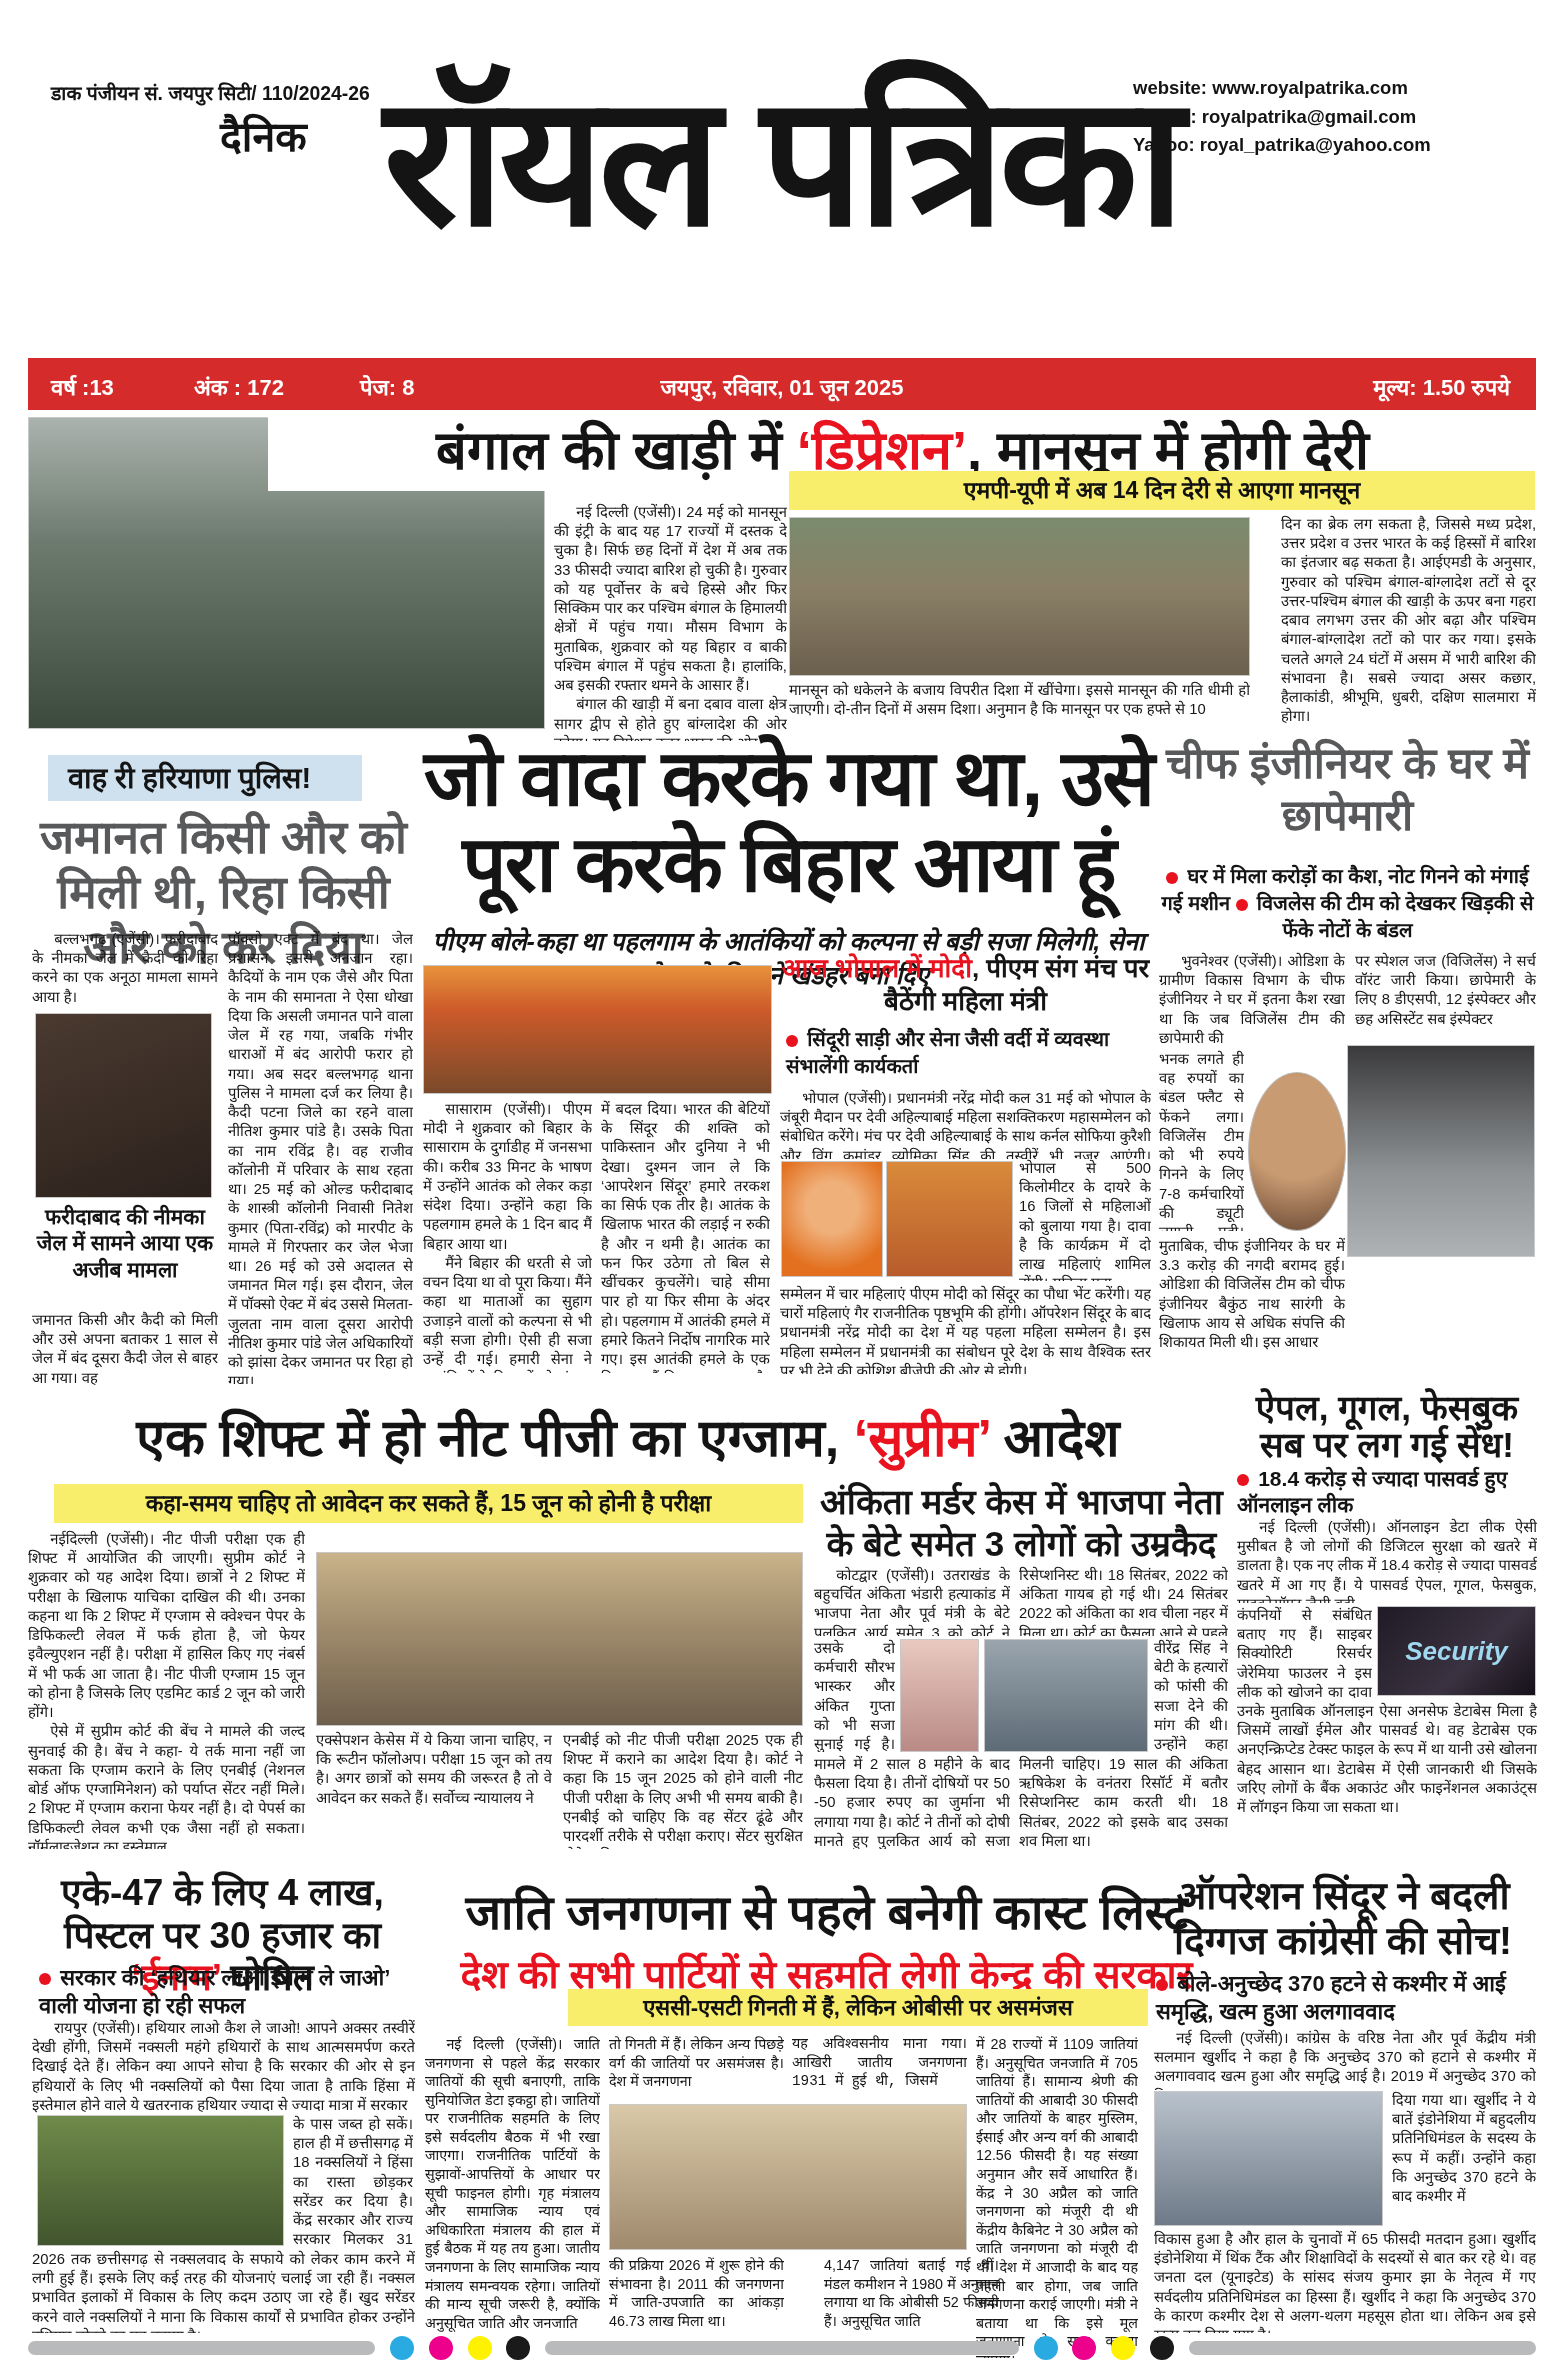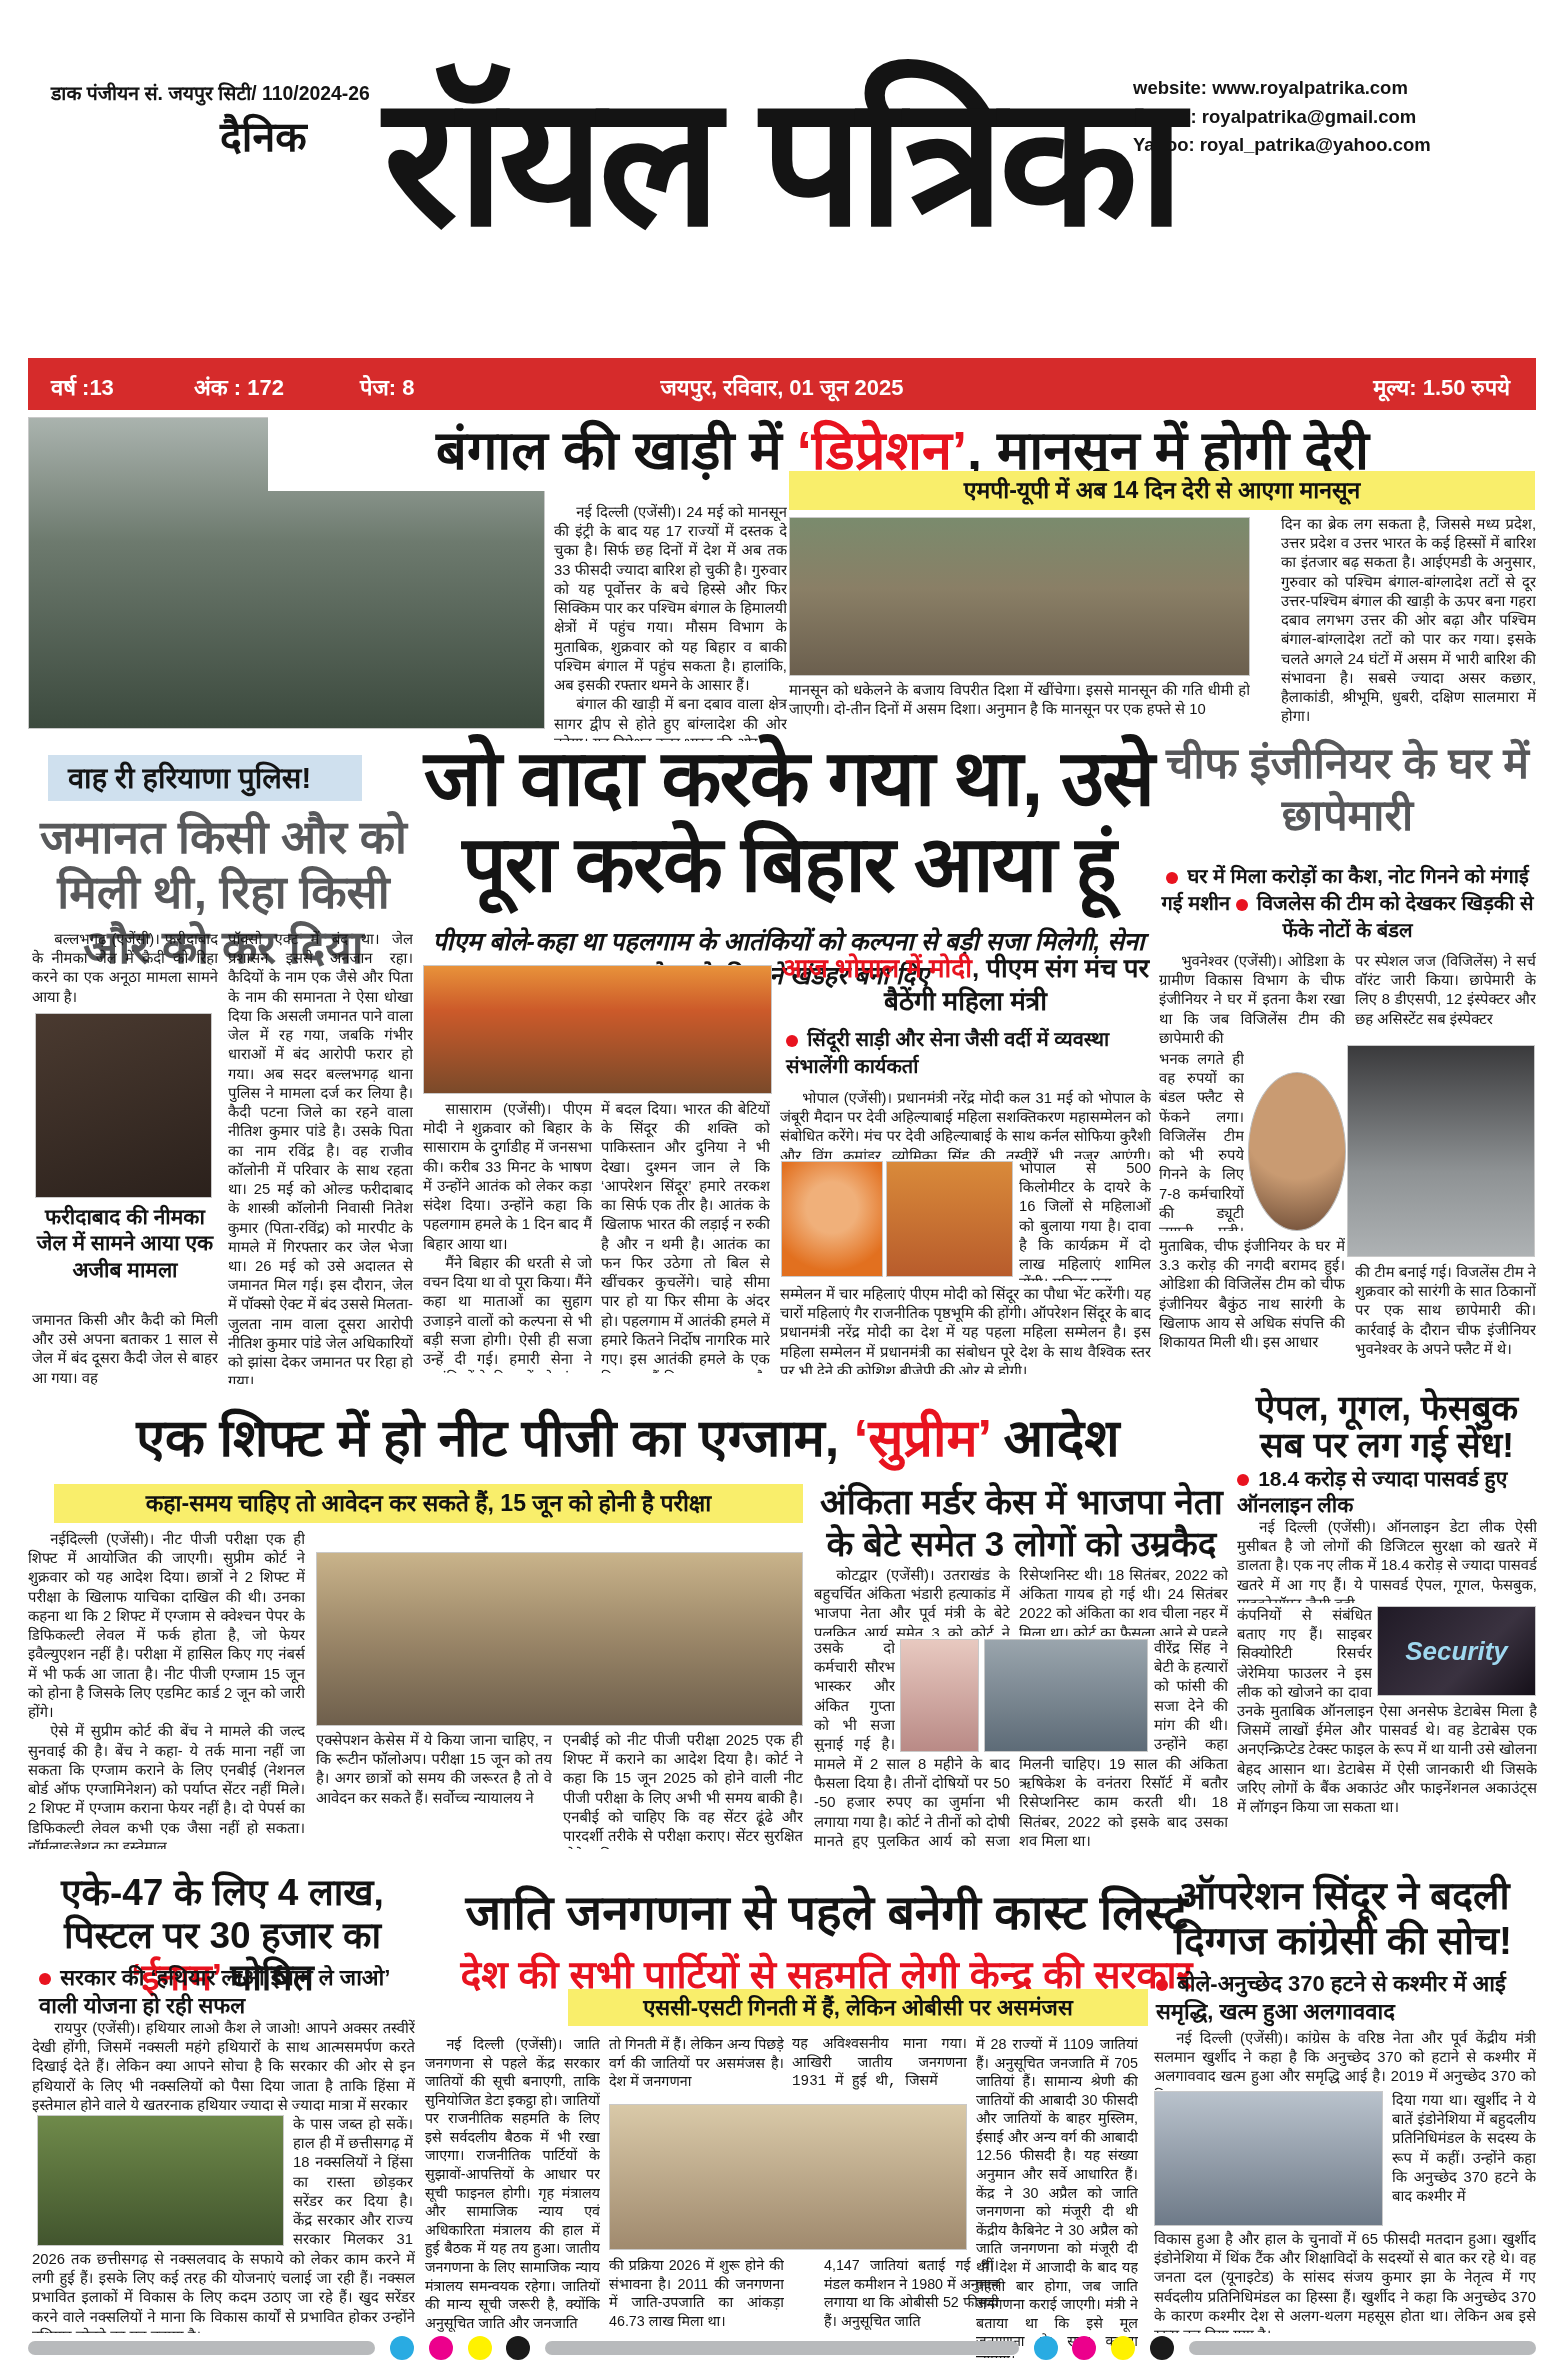--- a/index.html
+++ b/index.html
@@ -203,23 +203,20 @@
       <p class="ni">पर स्पेशल जज (विजिलेंस) ने सर्च वॉरंट जारी किया। छापेमारी के लिए 8 डीएसपी, 12 इंस्पेक्टर और छह असिस्टेंट सब इंस्पेक्टर</p>
     </div>
   <div class="photo" id="cash-photo"></div>
   <div class="abs" id="engineer-oval"></div>
   <div class="txt" id="engineer-col1b">
       <p class="ni">भनक लगते ही वह रुपयों का बंडल फ्लैट से फेंकने लगा। विजिलेंस टीम को भी रुपये गिनने के लिए 7-8 कर्मचारियों की ड्यूटी लगानी पड़ी। कैश गिनने के लिए मशीन भी मंगाना पड़ा। जानकारी के</p>
     </div>
   <div class="txt" id="engineer-col1c">
       <p class="ni">मुताबिक, चीफ इंजीनियर के घर में 3.3 करोड़ की नगदी बरामद हुई। ओडिशा की विजिलेंस टीम को चीफ इंजीनियर बैकुंठ नाथ सारंगी के खिलाफ आय से अधिक संपत्ति की शिकायत मिली थी। इस आधार</p>
     </div>
-  <div class="txt" id="engineer-col2b">
-      <p class="ni">की टीम बनाई गई। विजलेंस टीम ने शुक्रवार को सारंगी के सात ठिकानों पर एक साथ छापेमारी की। कार्रवाई के दौरान चीफ इंजीनियर भुवनेश्वर के अपने फ्लैट में थे।</p>
-    </div>
 
   <div class="abs" id="neet-headline"><span>एक शिफ्ट में हो नीट पीजी का एग्जाम, </span><span class="red">‘सुप्रीम’</span><span> आदेश</span></div>
   <div class="yellowstrip" id="neet-strip">कहा-समय चाहिए तो आवेदन कर सकते हैं, 15 जून को होनी है परीक्षा</div>
   <div class="txt" id="neet-col1">
     <p>नईदिल्ली (एजेंसी)। नीट पीजी परीक्षा एक ही शिफ्ट में आयोजित की जाएगी। सुप्रीम कोर्ट ने शुक्रवार को यह आदेश दिया। छात्रों ने 2 शिफ्ट में परीक्षा के खिलाफ याचिका दाखिल की थी। उनका कहना था कि 2 शिफ्ट में एग्जाम से क्वेश्चन पेपर के डिफिकल्टी लेवल में फर्क होता है, जो फेयर इवैल्युएशन नहीं है। परीक्षा में हासिल किए गए नंबर्स में भी फर्क आ जाता है। नीट पीजी एग्जाम 15 जून को होना है जिसके लिए एडमिट कार्ड 2 जून को जारी होंगे।</p>
     <p>ऐसे में सुप्रीम कोर्ट की बेंच ने मामले की जल्द सुनवाई की है। बेंच ने कहा- ये तर्क माना नहीं जा सकता कि एग्जाम कराने के लिए एनबीई (नेशनल बोर्ड ऑफ एग्जामिनेशन) को पर्याप्त सेंटर नहीं मिले। 2 शिफ्ट में एग्जाम कराना फेयर नहीं है। दो पेपर्स का डिफिकल्टी लेवल कभी एक जैसा नहीं हो सकता। नॉर्मलाइजेशन का इस्तेमाल</p>
   </div>
   <div class="photo" id="court-photo"></div>
   <div class="txt" id="neet-colA">
       <p class="ni">एक्सेपशन केसेस में ये किया जाना चाहिए, न कि रूटीन फॉलोअप। परीक्षा 15 जून को तय है। अगर छात्रों को समय की जरूरत है तो वे आवेदन कर सकते हैं। सर्वोच्च न्यायालय ने</p>

